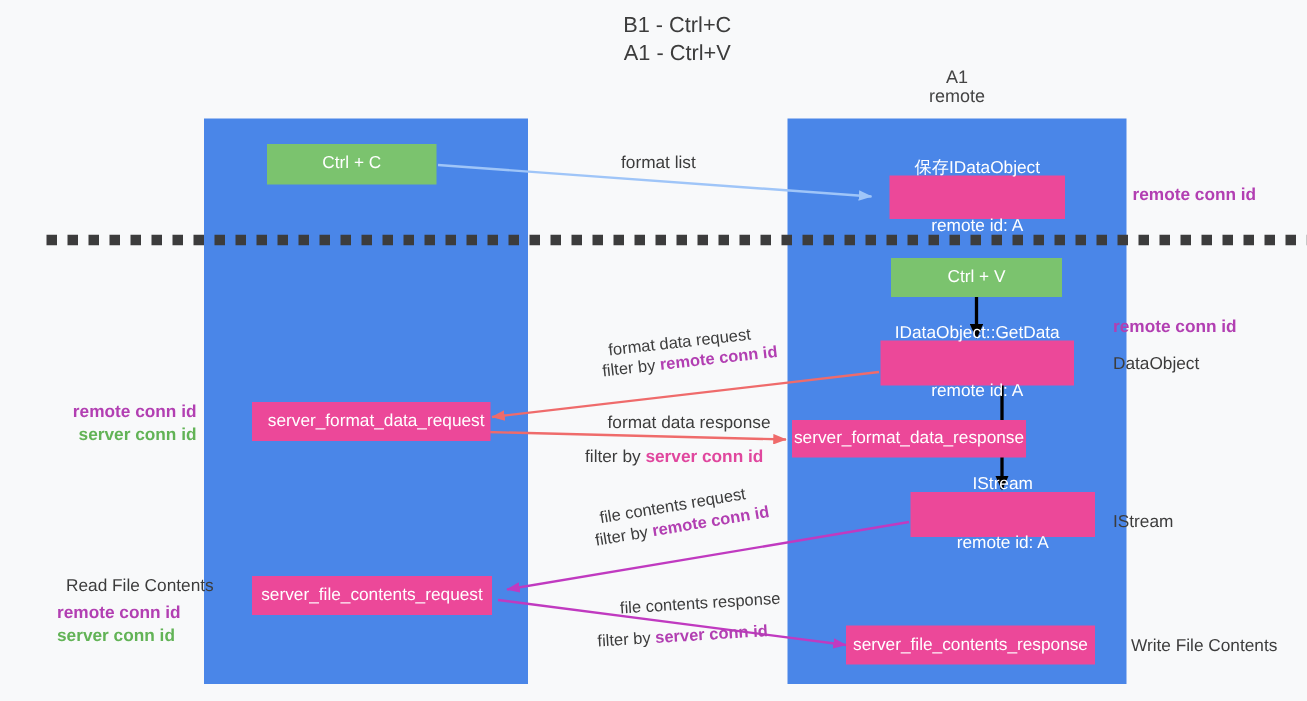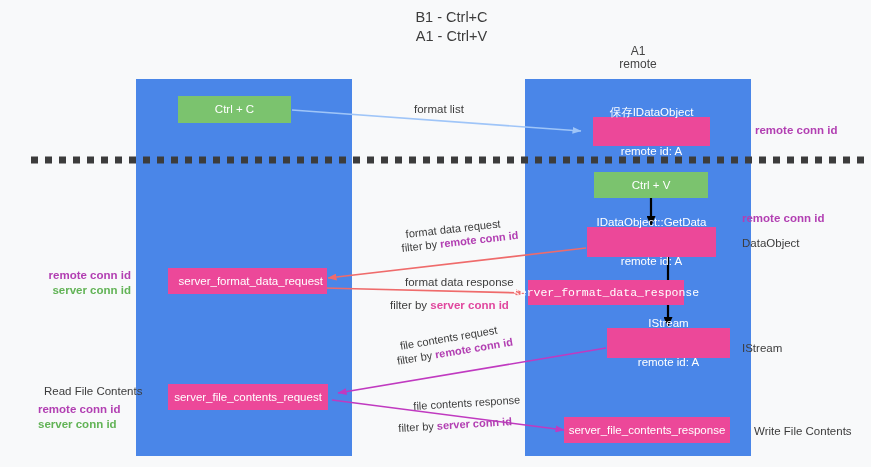--- a/index.html
+++ b/index.html
@@ -107,21 +107,21 @@
 
   <div class="box orange" style="left:571px;top:227px;width:129px;height:30px;flex-direction:column;">
     <span>IDataObject::GetData</span>
     <span>remote id: A</span>
   </div>
 
   <div class="box orange" style="left:152px;top:268px;width:159px;height:26px;justify-content:flex-end;">
     <span>server_format_data_request</span>
   </div>
 
-  <div class="box orange" style="left:512px;top:280px;width:156px;height:25px;font-family:Liberation Mono, monospace;">
+  <div class="box orange" style="left:512px;top:280px;width:156px;height:25px;">
     <span>server_format_data_response</span>
   </div>
 
   <div class="box orange" style="left:591px;top:328px;width:123px;height:30px;flex-direction:column;">
     <span>IStream</span>
     <span>remote id: A</span>
   </div>
 
   <div class="box orange" style="left:152px;top:384px;width:160px;height:26px;">
     <span>server_file_contents_request</span>

